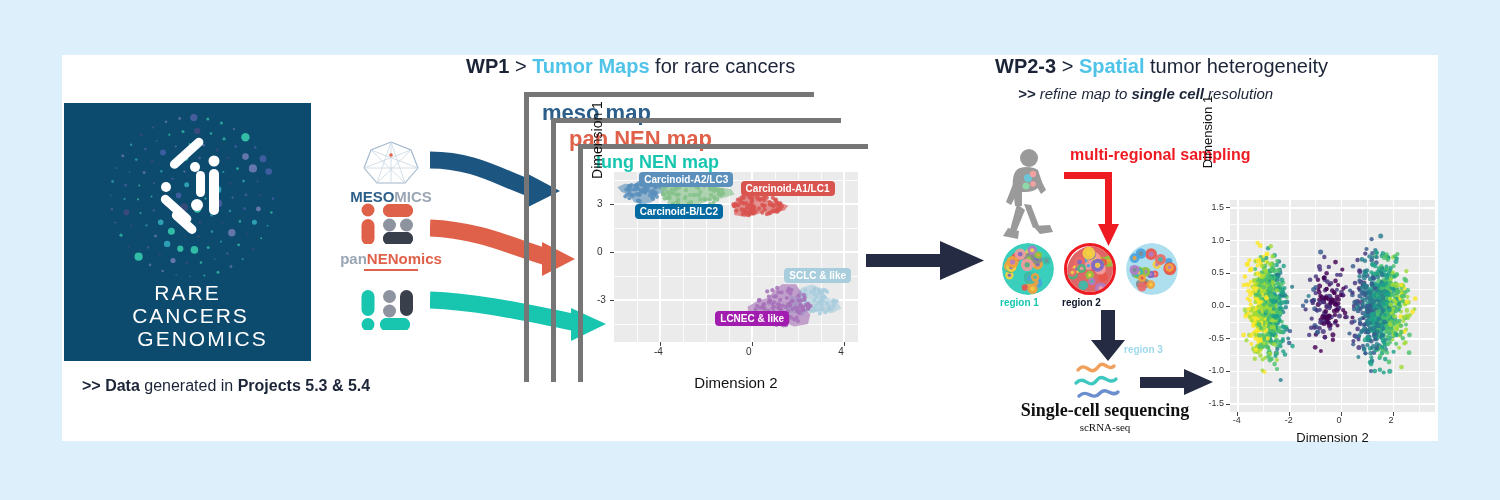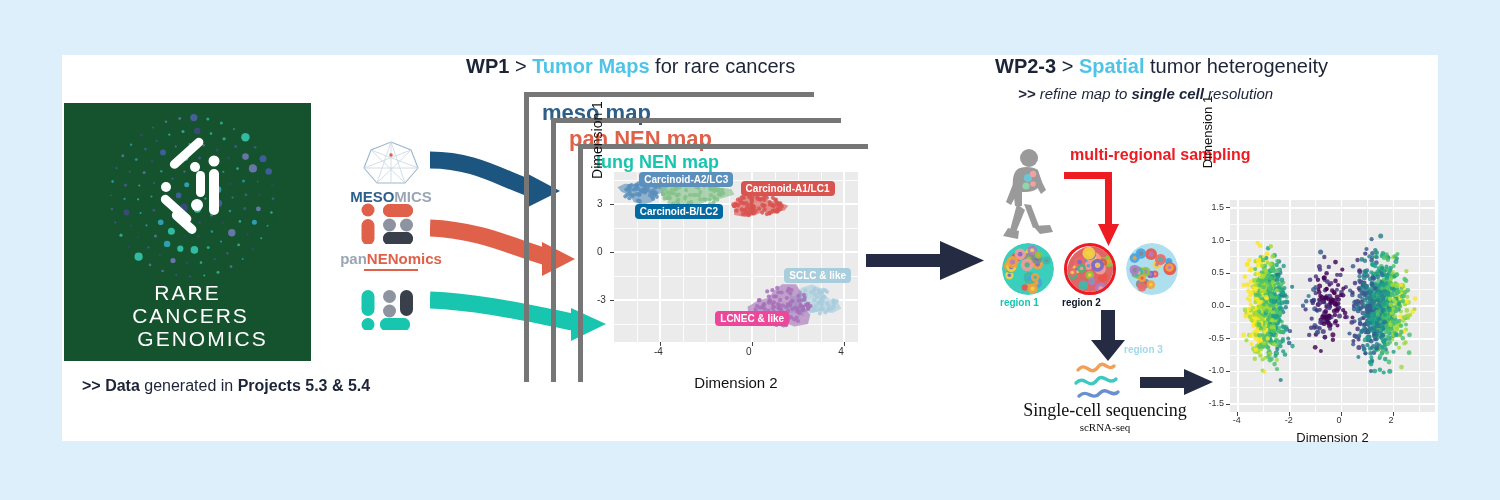--- a/index.html
+++ b/index.html
@@ -11,21 +11,21 @@
     position:relative;
   }
   #root{position:absolute;left:0;top:0;width:1500px;height:500px;}
   .panel{
     position:absolute;left:62px;top:55px;width:1376px;height:386px;
     background:#ffffff;
   }
   
   .logobox{
     position:absolute;left:64px;top:103px;width:247px;height:258px;
-    background:#14532d;overflow:hidden;
+    background:#0c4a6e;overflow:hidden;
   }
   .logo-hex{position:absolute;left:0;top:6px;width:247px;height:170px;}
   .rcg-text{
     position:absolute;left:0;top:178px;width:247px;
     text-align:center;color:#ffffff;
     font-family:"Liberation Sans", sans-serif;
     font-size:21px;letter-spacing:2px;line-height:23px;font-weight:300;
   }
   .rcg-text div{white-space:nowrap;}
   .rcg-l2{padding-left:6px;}
@@ -107,21 +107,21 @@
   .rcircle{position:absolute;width:52px;height:52px;border-radius:50%;overflow:hidden;}
   .rlabel{
     position:absolute;top:54px;font-size:10px;font-weight:700;white-space:nowrap;
   }
 
   
   .downarrow{position:absolute;left:1088px;top:310px;width:40px;height:52px;}
   .rna{position:absolute;left:1072px;top:358px;width:70px;height:48px;}
   .scseq{
     position:absolute;left:990px;top:400px;width:230px;text-align:center;
-    font-family:"Liberation Serif", serif;font-size:18px;font-weight:400;color:#111;
+    font-family:"Liberation Serif", serif;font-size:18px;font-weight:700;color:#111;
   }
   .scrna{
     position:absolute;left:990px;top:421px;width:230px;text-align:center;
     font-family:"Liberation Serif", serif;font-size:11px;color:#111;
   }
   .rightarrow{position:absolute;left:1140px;top:368px;width:74px;height:28px;}
 
   
   .plot2{position:absolute;left:1230px;top:200px;width:205px;height:212px;}
   .plot2 .panelbg{position:absolute;left:0;top:0;width:100%;height:100%;background:#ebebeb;}
@@ -827,21 +827,21 @@
         <circle cx="187.0" cy="134.0" r="2.1" fill="#a671b8" opacity="0.85"></circle>
         <circle cx="157.8" cy="144.4" r="2.1" fill="#a671b8" opacity="0.85"></circle>
         <circle cx="159.9" cy="130.4" r="2.1" fill="#a671b8" opacity="0.85"></circle>
         <circle cx="173.7" cy="147.5" r="2.1" fill="#a671b8" opacity="0.85"></circle>
       </svg>
     <div id="p1labels">
         <div class="cluslab" style="background: rgb(91, 143, 188); left: 25.3208px; top: 0.216981px;">Carcinoid-A2/LC3</div>
         <div class="cluslab" style="background: #0369a1; left: 20.717px; top: 32.2925px;">Carcinoid-B/LC2</div>
         <div class="cluslab" style="background: rgb(217, 83, 79); left: 126.604px; top: 9.03774px;">Carcinoid-A1/LC1</div>
         <div class="cluslab" style="background: rgb(168, 205, 221); left: 170.34px; top: 96.4434px;">SCLC &amp; like</div>
-        <div class="cluslab" style="background: #ec4899; left: 101.283px; top: 138.943px;">LCNEC &amp; like</div>
+        <div class="cluslab" style="background: #a21caf; left: 101.283px; top: 138.943px;">LCNEC &amp; like</div>
       </div>
   </div>
   <div class="ylab1">Dimension 1</div>
   <div class="xlab1">Dimension 2</div>
   <div id="p1ticks">
       <div class="tick1" style="left: 654.038px; top: 346px;">-4</div>
       <div class="tick1" style="left: 659.538px; top: 342px; width: 1px; height: 4px; background: rgb(68, 68, 68);"></div>
       <div class="tick1" style="left: 746.113px; top: 346px;">0</div>
       <div class="tick1" style="left: 751.613px; top: 342px; width: 1px; height: 4px; background: rgb(68, 68, 68);"></div>
       <div class="tick1" style="left: 838.189px; top: 346px;">4</div>

